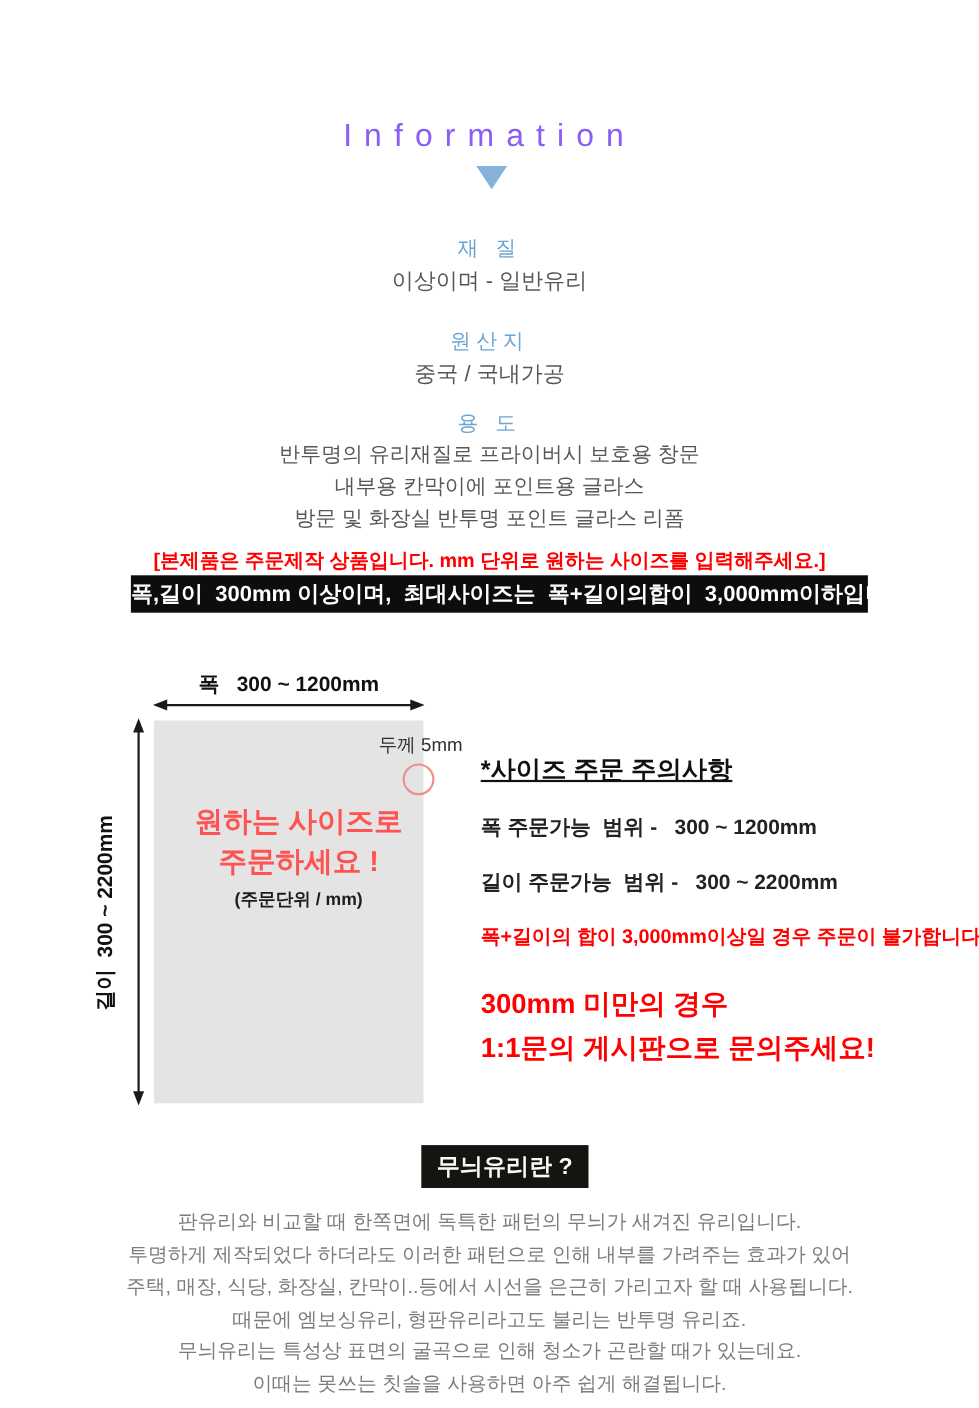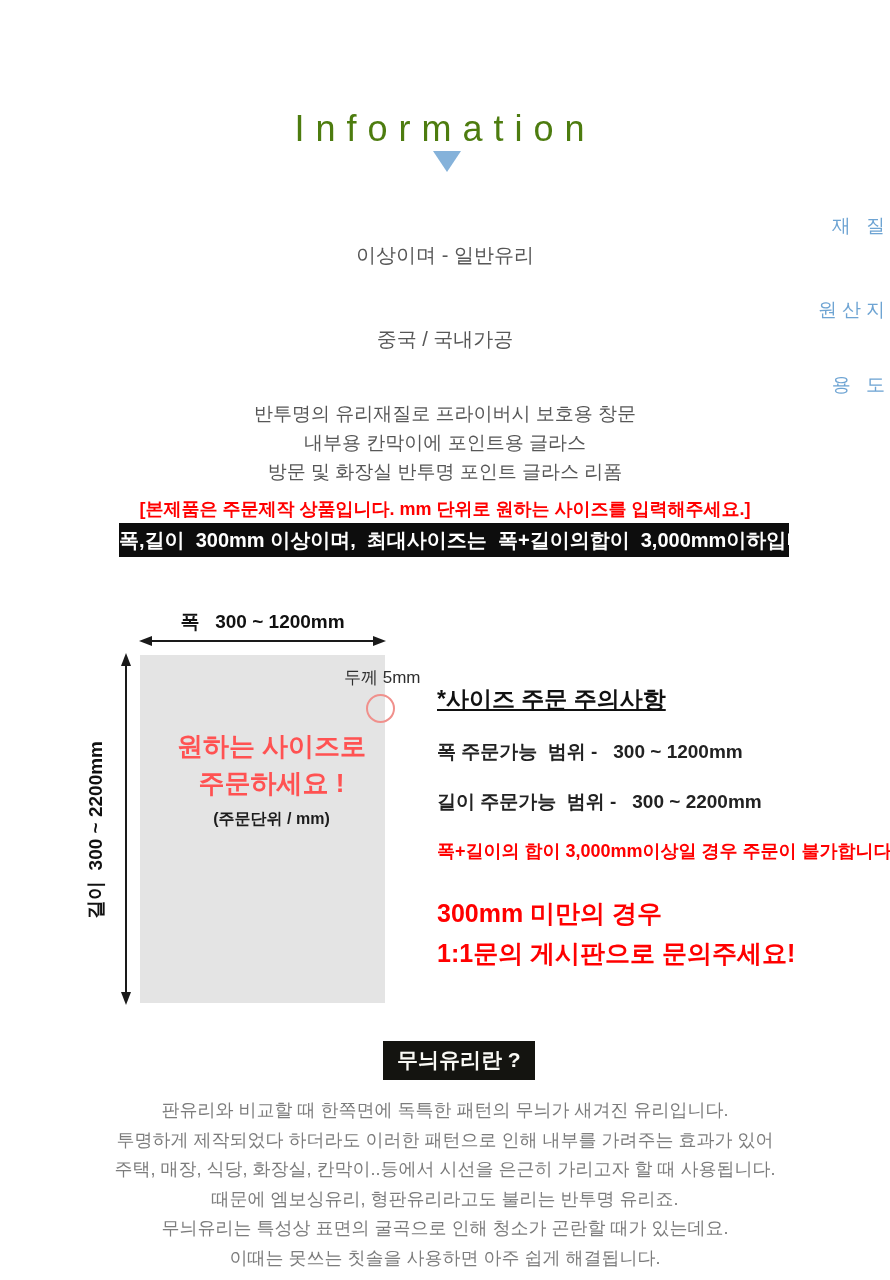--- a/index.html
+++ b/index.html
@@ -12,40 +12,39 @@
     margin: 0 auto;
     background: #ffffff;
     overflow: hidden;
   }
   .abs { position: absolute; }
   .ctr { left: 0; width: 890px; text-align: center; }
 
   
   .info-title {
     top: 108px;
-    font-size: 36px;
+    font-size: 29px;
     font-weight: 400;
     letter-spacing: 11px;
-    color: #4d7c0f;
+    color: #8b5cf6;
   }
   .down-triangle {
     top: 151px;
     left: 433px;
     width: 0; height: 0;
     border-left: 14px solid transparent;
     border-right: 14px solid transparent;
     border-top: 21px solid #85b2da;
   }
 
   
   .sec-label {
     font-size: 19px;
     letter-spacing: 5px;
     color: #6ea4d3;
-    text-align: right;
   }
   .sec-value {
     font-size: 20px;
     color: #575757;
   }
   .lbl-material { top: 213px; }
   .val-material { top: 242px; }
   .lbl-origin   { top: 297px; }
   .val-origin   { top: 326px; }
   .lbl-usage    { top: 372px; }

